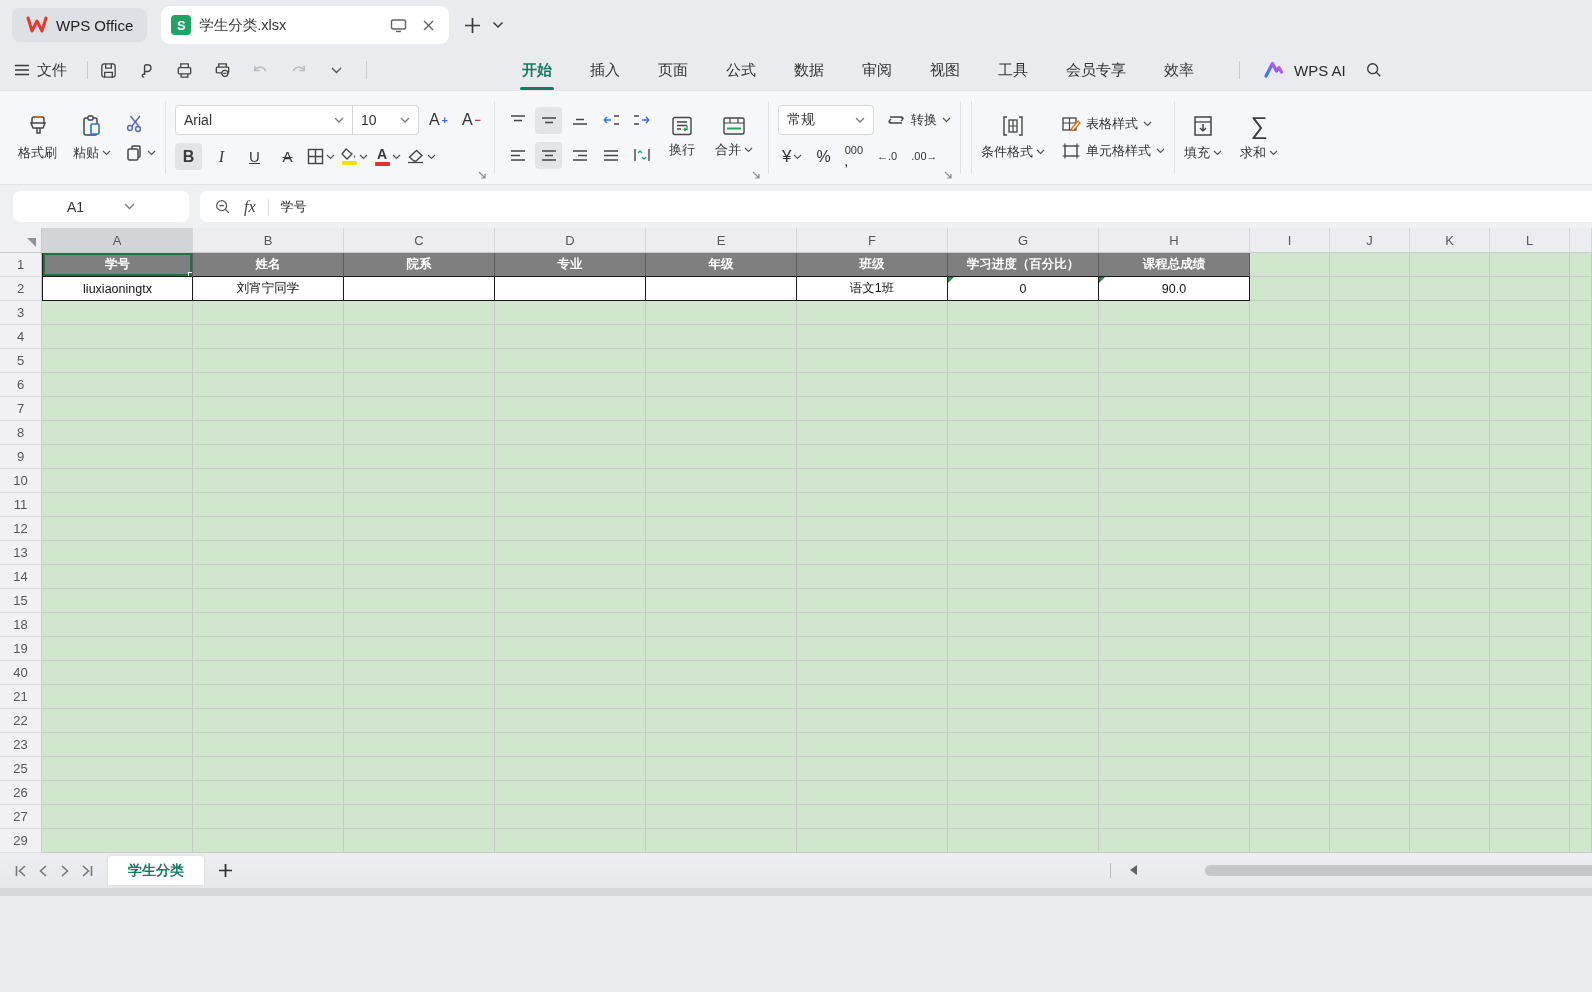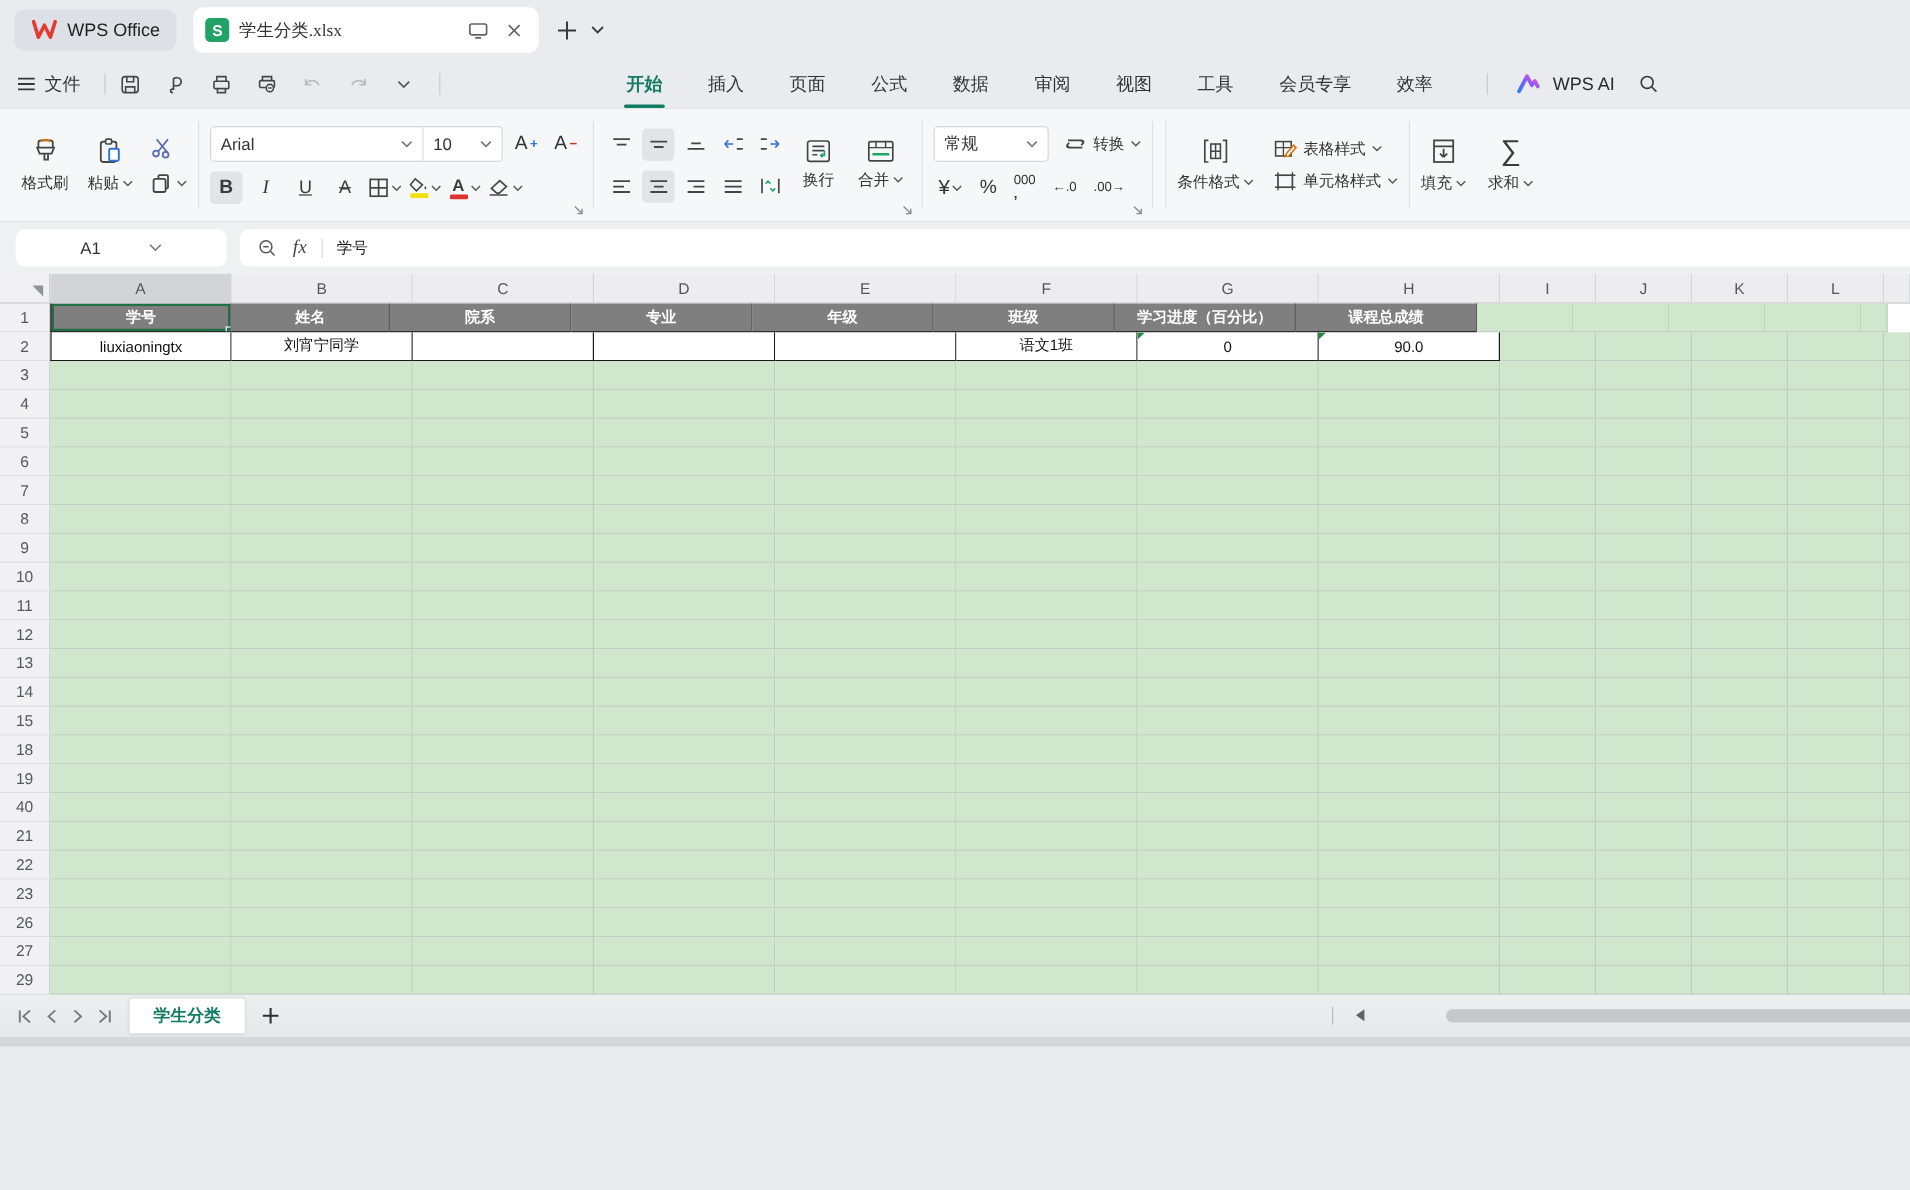--- a/index.html
+++ b/index.html
@@ -8,21 +8,21 @@
   svg { display:block; }
 
   
   .titlebar { height:50px; display:flex; align-items:center; background:#e9ebee; }
   .app-pill { margin-left:12px; height:34px; background:#dde0e5; border-radius:8px;
               display:flex; align-items:center; padding:0 14px; gap:8px; font-size:15px; color:#222; }
   .doc-tab { margin-left:14px; height:38px; width:288px; background:#fff; border-radius:9px;
              display:flex; align-items:center; padding:0 10px; gap:8px; }
   .s-badge { width:20px; height:20px; border-radius:4px; background:#21a366; color:#fff;
              font-size:13px; font-weight:bold; display:flex; align-items:center; justify-content:center; }
-  .doc-title { font-size:14.5px; color:#333; flex:1; white-space:nowrap; overflow:hidden;font-family:Liberation Serif, serif; }
+  .doc-title { font-size:14.5px; color:#333; flex:1; white-space:nowrap; overflow:hidden; }
   .tab-ic { width:22px; height:22px; display:flex; align-items:center; justify-content:center; border-radius:4px; }
   .newtab { margin-left:14px; display:flex; align-items:center; gap:10px; }
 
   
   .menubar { height:40px; display:flex; align-items:center; background:#e9ebee; padding:0 14px; }
   .file-btn { display:flex; align-items:center; gap:7px; font-size:15px; color:#333; margin-right:12px; }
   .vdiv { width:1px; height:18px; background:#c9cbd0; margin:0 8px; }
   .qbar { display:flex; align-items:center; gap:14px; margin-right:10px; }
   .qbtn { width:24px; height:24px; display:flex; align-items:center; justify-content:center; border-radius:4px; }
   .menus { display:flex; align-items:center; margin-left:128px; }
@@ -628,21 +628,21 @@
       <div class="ch" style="width: 80px;">I</div>
       <div class="ch" style="width: 80px;">J</div>
       <div class="ch" style="width: 80px;">K</div>
       <div class="ch" style="width: 80px;">L</div>
       <div class="ch" style="width: 22px;"></div>
     </div>
   <div class="gbody" id="gbody">
       <div class="g-row">
         <div class="rn">1</div>
         <div class="gc hdrc bl sel" style="width: 151px;">学号<div class="handle"></div></div>
-        <div class="gc hdrc" style="width: 132px;">姓名</div>
+        <div class="gc hdrc" style="width: 151px;">姓名</div>
         <div class="gc hdrc" style="width: 151px;">院系</div>
         <div class="gc hdrc" style="width: 151px;">专业</div>
         <div class="gc hdrc" style="width: 151px;">年级</div>
         <div class="gc hdrc" style="width: 151px;">班级</div>
         <div class="gc hdrc" style="width: 151px;">学习进度（百分比）</div>
         <div class="gc hdrc" style="width: 151px;">课程总成绩</div>
         <div class="gc green" style="width: 80px;"></div>
         <div class="gc green" style="width: 80px;"></div>
         <div class="gc green" style="width: 80px;"></div>
         <div class="gc green" style="width: 80px;"></div>
@@ -947,20 +947,36 @@
         <div class="gc green" style="width: 151px;"></div>
         <div class="gc green" style="width: 151px;"></div>
         <div class="gc green" style="width: 80px;"></div>
         <div class="gc green" style="width: 80px;"></div>
         <div class="gc green" style="width: 80px;"></div>
         <div class="gc green" style="width: 80px;"></div>
         <div class="gc green" style="width: 22px;"></div>
       </div>
       <div class="g-row">
         <div class="rn">23</div>
+        <div class="gc green" style="width: 151px;"></div>
+        <div class="gc green" style="width: 151px;"></div>
+        <div class="gc green" style="width: 151px;"></div>
+        <div class="gc green" style="width: 151px;"></div>
+        <div class="gc green" style="width: 151px;"></div>
+        <div class="gc green" style="width: 151px;"></div>
+        <div class="gc green" style="width: 151px;"></div>
+        <div class="gc green" style="width: 151px;"></div>
+        <div class="gc green" style="width: 80px;"></div>
+        <div class="gc green" style="width: 80px;"></div>
+        <div class="gc green" style="width: 80px;"></div>
+        <div class="gc green" style="width: 80px;"></div>
+        <div class="gc green" style="width: 22px;"></div>
+      </div>
+      <div class="g-row">
+        <div class="rn">25</div>
         <div class="gc green" style="width: 151px;"></div>
         <div class="gc green" style="width: 151px;"></div>
         <div class="gc green" style="width: 151px;"></div>
         <div class="gc green" style="width: 151px;"></div>
         <div class="gc green" style="width: 151px;"></div>
         <div class="gc green" style="width: 151px;"></div>
         <div class="gc green" style="width: 151px;"></div>
         <div class="gc green" style="width: 151px;"></div>
         <div class="gc green" style="width: 80px;"></div>
         <div class="gc green" style="width: 80px;"></div>

